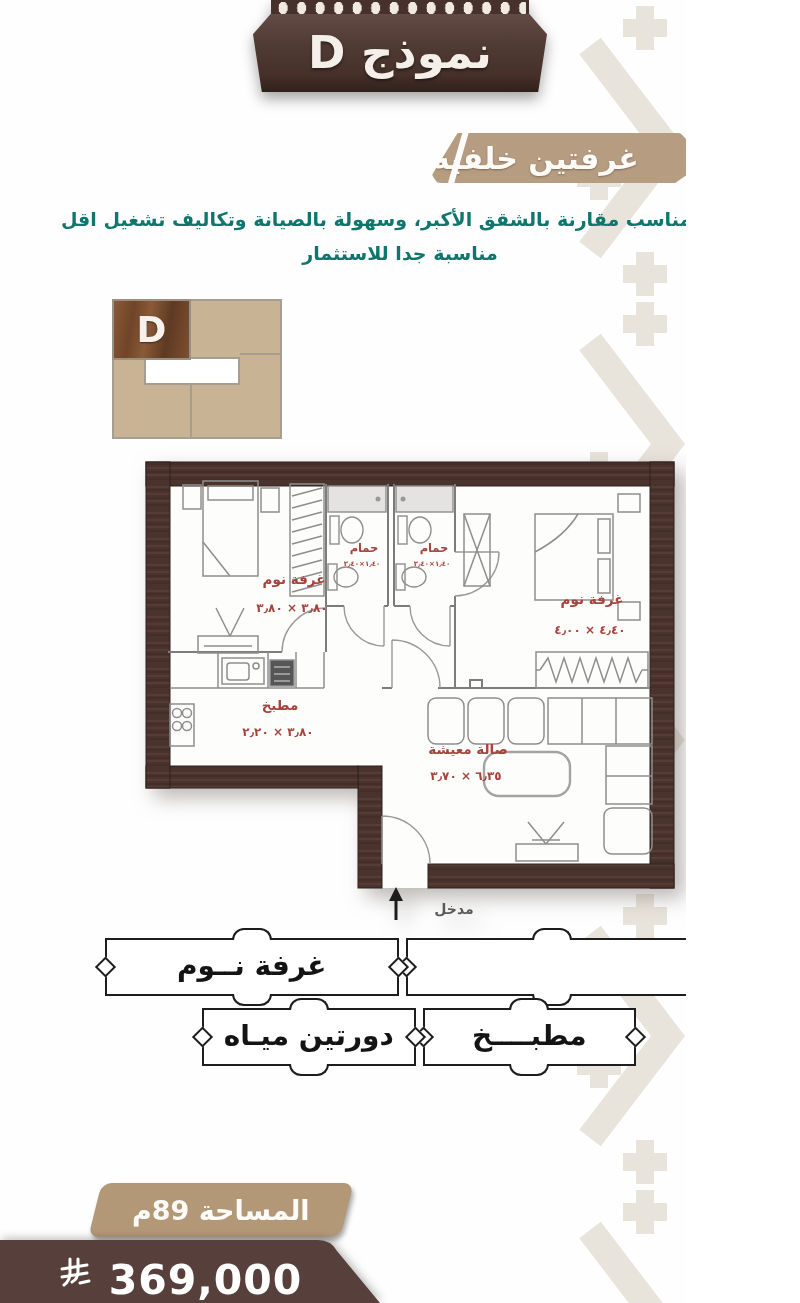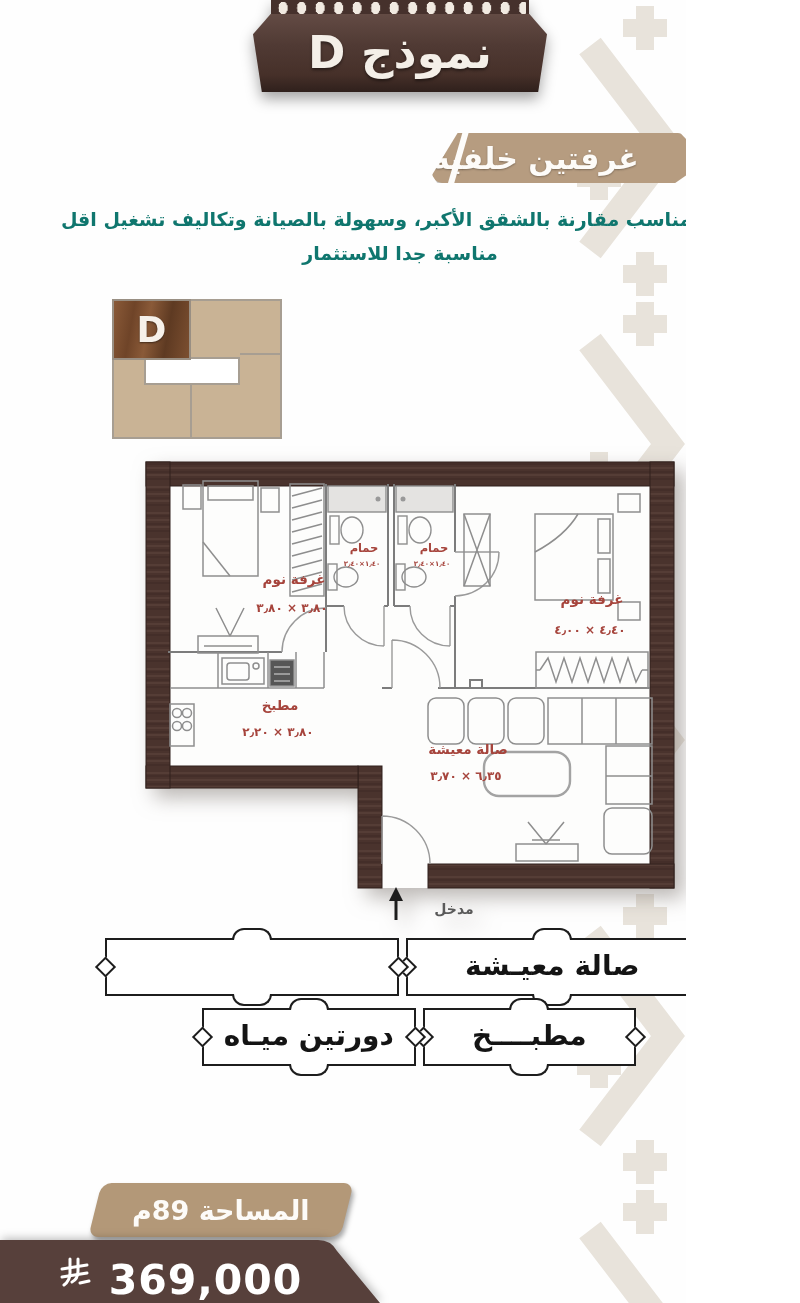--- a/index.html
+++ b/index.html
@@ -284,27 +284,27 @@
       <text x="314" y="458" font-size="14" fill="#5a5a5a" style="direction:rtl">مدخل</text>
     </g>
   </svg>
 
   <div class="tag-row row1">
     <div class="tag">
       <span class="bump top"></span>
         <span class="bump bottom"></span>
       <span class="dm l"></span>
         <span class="dm r"></span>
-      <span class="tag-label">صالة معيـشة</span>
     </div>
     <div class="tag">
       <span class="bump top"></span>
         <span class="bump bottom"></span>
       <span class="dm l"></span>
         <span class="dm r"></span>
+      <span class="tag-label">غرفة نــوم</span>
     </div>
   </div>
   <div class="tag-row row2">
     <div class="tag">
       <span class="bump top"></span>
         <span class="bump bottom"></span>
       <span class="dm l"></span>
         <span class="dm r"></span>
       <span class="tag-label">مطبــــخ</span>
     </div>

